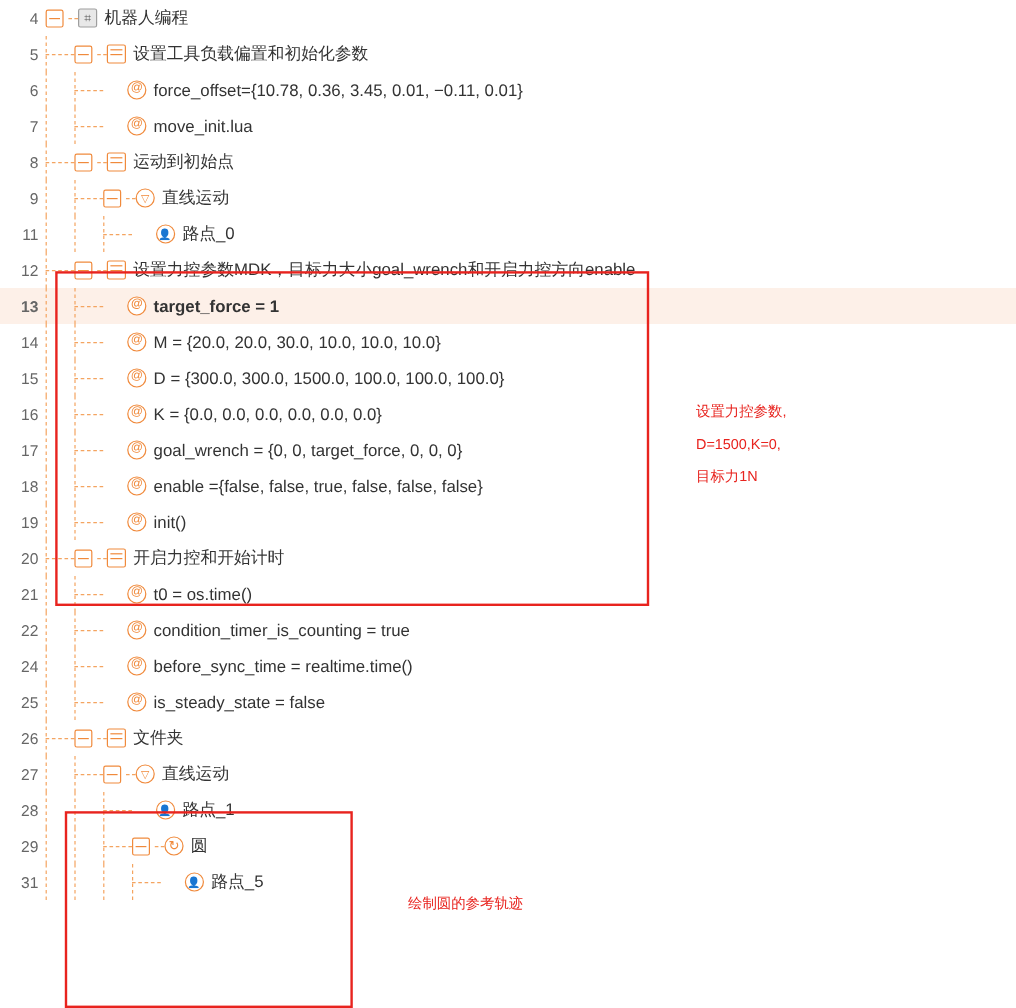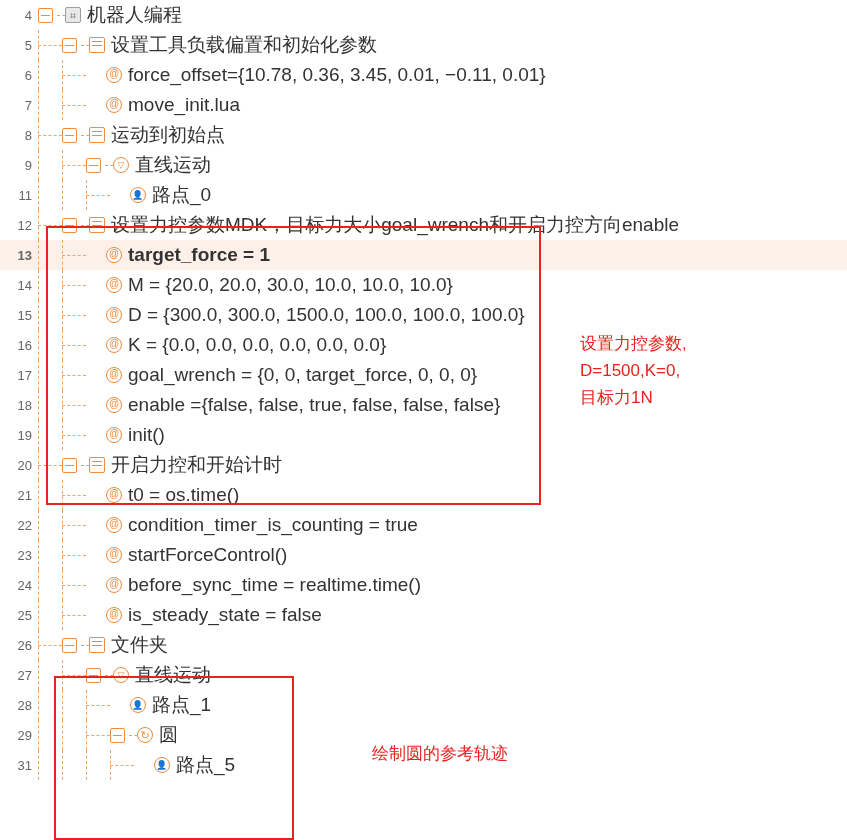--- a/index.html
+++ b/index.html
@@ -212,21 +212,21 @@
     width: 14px;
     text-align: center;
     font-size: 10px;
     color: #555555;
     line-height: 15px;
   }
 
   .label {
     white-space: nowrap;
     color: #333333;
-    font-size: 19px;
+    font-size: 14px;
   }
 
   
   .redbox {
     position: absolute;
     border: 2px solid #e8231e;
     box-sizing: border-box;
     pointer-events: none;
   }
   #box-force {
@@ -238,27 +238,27 @@
   #box-circle {
     left: 54px;
     top: 676px;
     width: 240px;
     height: 164px;
   }
 
   .annot {
     position: absolute;
     color: #e8231e;
-    font-size: 17px;
+    font-size: 12px;
     line-height: 27px;
     white-space: pre;
     font-family: "Liberation Sans", sans-serif;
   }
   #annot-force { left: 580px; top: 330px; }
-  #annot-circle { left: 372px; top: 740px; }
+  #annot-circle { left: 340px; top: 740px; }
 </style>
 </head>
 <body>
 
 <div id="tree">
     <div class="row">
       <div class="gutter">4</div>
       <div class="content">
         <div class="collapser"></div>
         <div class="stub">
@@ -520,35 +520,20 @@
         <div class="vline">
           <div class="v"></div>
         </div>
         <div class="connector">
           <div class="h"></div>
           <div class="v"></div>
         </div>
         <div class="spacer20"></div>
         <span class="nicon at"></span>
         <span class="label">condition_timer_is_counting = true</span>
-      </div>
-    </div>
-    <div class="row">
-      <div class="gutter">23</div>
-      <div class="content">
-        <div class="vline">
-          <div class="v"></div>
-        </div>
-        <div class="connector">
-          <div class="h"></div>
-          <div class="v"></div>
-        </div>
-        <div class="spacer20"></div>
-        <span class="nicon at"></span>
-        <span class="label">startForceControl()</span>
       </div>
     </div>
     <div class="row">
       <div class="gutter">24</div>
       <div class="content">
         <div class="vline">
           <div class="v"></div>
         </div>
         <div class="connector">
           <div class="h"></div>

